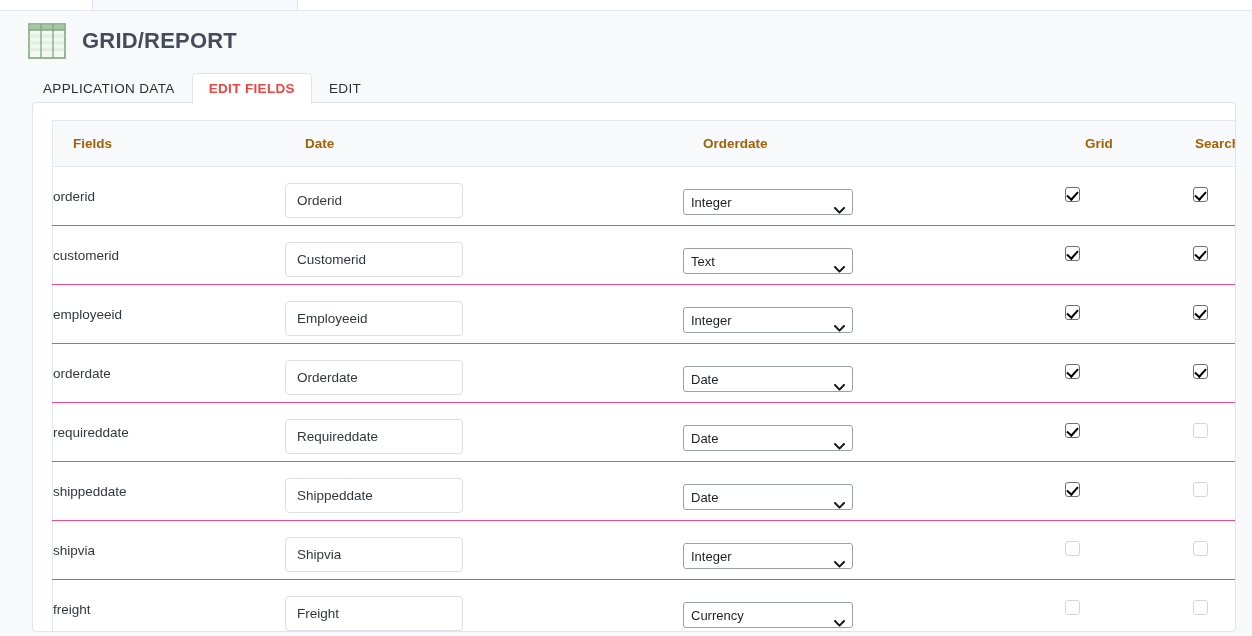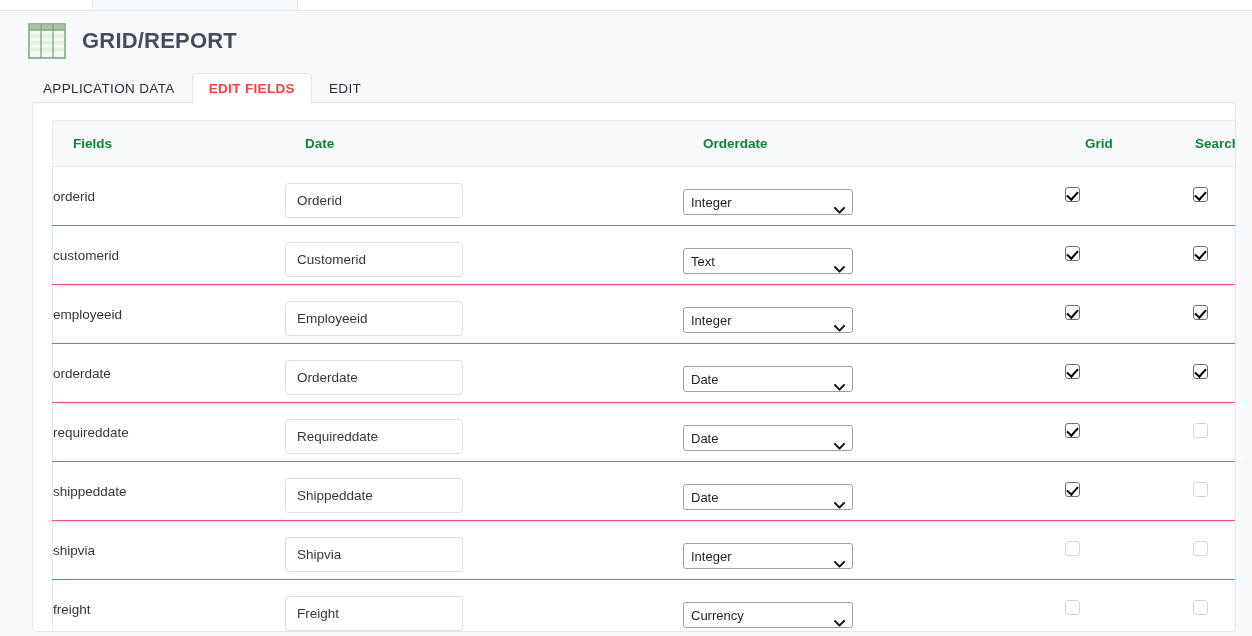--- a/index.html
+++ b/index.html
@@ -121,21 +121,21 @@
     border-collapse: collapse;
     table-layout: fixed;
     border: 1px solid #e6e9ec;
     border-bottom: none;
   }
   table.fields-table thead th {
     background: #f8f9fa;
     text-align: left;
     font-size: 13.5px;
     font-weight: bold;
-    color: #15803d;
+    color: #a16207;
     padding: 13px 0 13px 20px;
     border-bottom: 1px solid #e6e9ec;
     height: 19px;
     box-sizing: content-box;
   }
   .col-fields    { width: 212px; }
   .col-label     { width: 378px; }
   .col-datatype  { width: 362px; }
   .col-grid      { width: 90px; }
   .col-search    { width: 143px; }

